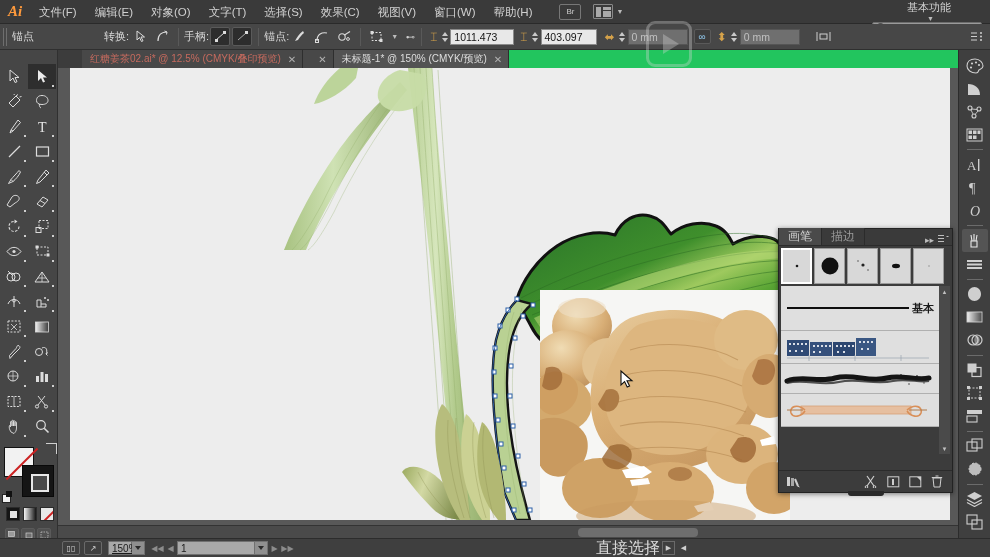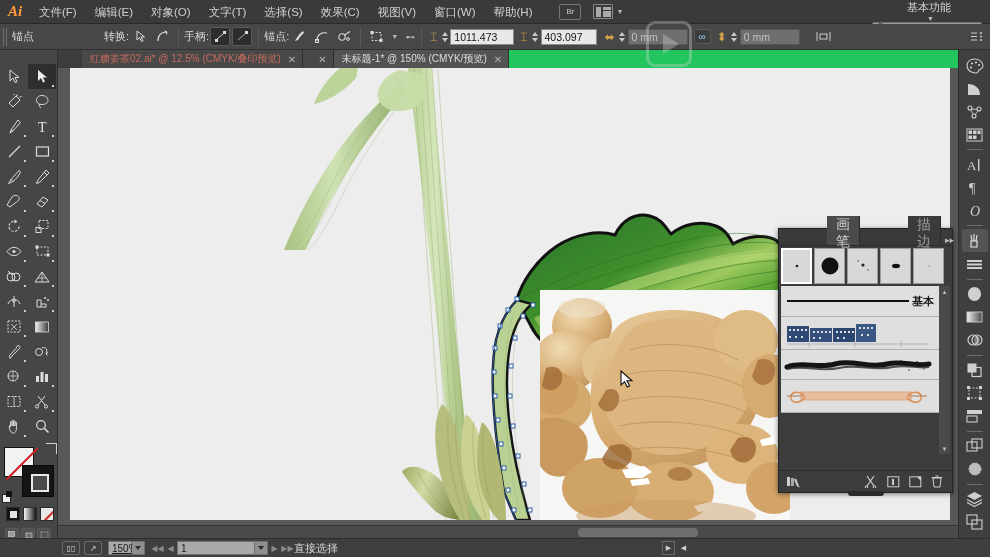--- a/index.html
+++ b/index.html
@@ -179,21 +179,21 @@
     justify-content:center; border:1px solid #6a6a6a; border-radius:2px; color:#d0d0d0; font-size:8px; }
   .sb-zoom { width:24px; height:14px; background:#a9a9a9; color:#1b1b1b; font-size:10px;
     line-height:13px; padding-left:3px; border:1px solid #707070;text-decoration:underline; }
   .sb-dd { width:13px; height:14px; background:#8f8f8f; border:1px solid #707070; border-left:none;
     display:flex; align-items:center; justify-content:center; }
   .sb-dd i { width:0;height:0;border-left:3px solid transparent;border-right:3px solid transparent;
     border-top:4px solid #2a2a2a; }
   .sb-page { width:78px; height:14px; background:#a9a9a9; color:#1b1b1b; padding-left:3px;
     line-height:13px; border:1px solid #707070; }
   .sb-nav { width:13px;height:14px;display:flex;align-items:center;justify-content:center;color:#8c8c8c;font-size:8px;}
-  .sb-status { flex:1; text-align:left; color:#d8d8d8; font-size:11px; }
+  .sb-status { flex:1; text-align:right; color:#d8d8d8; font-size:16px; }
   .sb-arrowbox { width:13px;height:14px;border:1px solid #6a6a6a;display:flex;align-items:center;
     justify-content:center;color:#cfcfcf;font-size:7px;margin-left:2px;}
 
   
   .dock {
     position:absolute; right:0; top:50px; width:32px; height:507px;
     background:#3f3f3f; border-left:1px solid #2c2c2c;
     display:flex; flex-direction:column; align-items:center; padding-top:4px;
   }
   .dock-ic { width:26px; height:25px; display:flex; align-items:center; justify-content:center;
@@ -202,22 +202,22 @@
   .dock-ic.sel { background:#545454; border-radius:2px; }
 
   
   .panel {
     position:absolute; left:778px; top:228px; width:175px; height:265px;
     background:#3c3c3c; border:1px solid #232323;
     box-shadow:0 1px 5px rgba(0,0,0,.5);
   }
   .panel-tabs { height:17px; background:#3a3a3a; display:flex; align-items:flex-end;
     border-bottom:1px solid #2b2b2b; }
-  .ptab { height:29px; padding:0 9px; font-size:14px; color:#cfcfcf; line-height:17px;
-    background:#4a4a4a; border-right:1px solid #2b2b2b;margin-left:48px; }
+  .ptab { height:17px; padding:0 9px; font-size:12px; color:#cfcfcf; line-height:17px;
+    background:#4a4a4a; border-right:1px solid #2b2b2b; }
   .ptab.inactive { background:#3a3a3a; color:#9b9b9b; }
   .panel-tabs .pt-right { margin-left:auto; display:flex; align-items:center; padding-right:3px; }
   .pt-ic { color:#bdbdbd; font-size:9px; margin-left:4px; }
   .brush-strip { display:flex; height:36px; background:#3c3c3c; }
   .brush-cell { width:31px; height:36px; background:#d8d8d8; border:1px solid #9b9b9b;
     margin:2px 0 2px 2px; display:flex; align-items:center; justify-content:center; position:relative; }
   .brush-cell.sel { border:2px solid #ffffff; }
   .brush-list { position:absolute; left:2px; top:57px; width:158px; height:168px;
     background:#3c3c3c; }
   .brush-row { background:#dfdfdf; border-bottom:1px solid #b0b0b0; position:relative;
@@ -965,21 +965,21 @@
           </svg>
       </div>
       <div class="brush-cell">
         <svg width="24" height="24">
             <circle cx="12" cy="12" r="1" fill="#b0b0b0"></circle>
           </svg>
       </div>
     </div>
 
     <div class="brush-list">
-      <div class="brush-row" style="height:31px">
+      <div class="brush-row" style="height:45px">
         <svg width="130" height="26" style="margin-left:4px">
           <line x1="2" y1="13" x2="124" y2="13" stroke="#0e0e0e" stroke-width="2"></line>
         </svg>
         <span class="cn">基本</span>
       </div>
 
 
       <div class="brush-row" style="height:33px">
         <svg width="150" height="31" style="margin-left:2px">
           <g>

